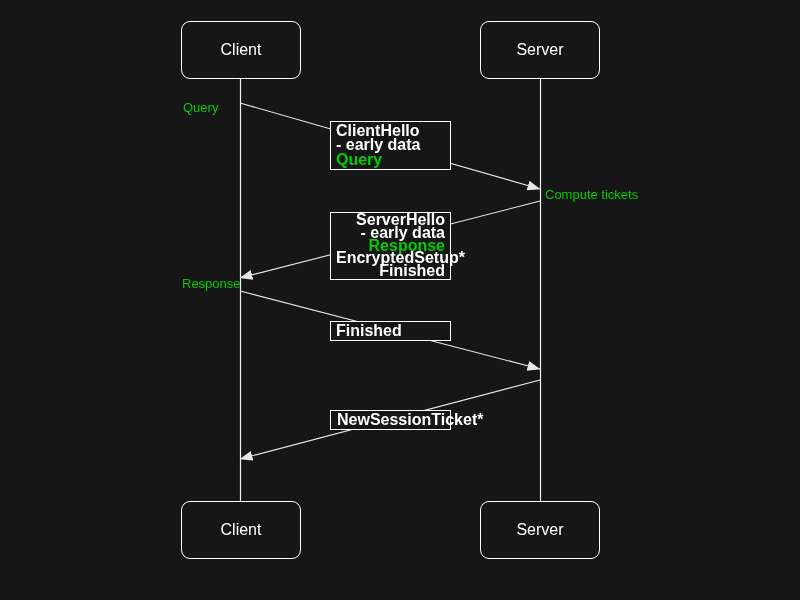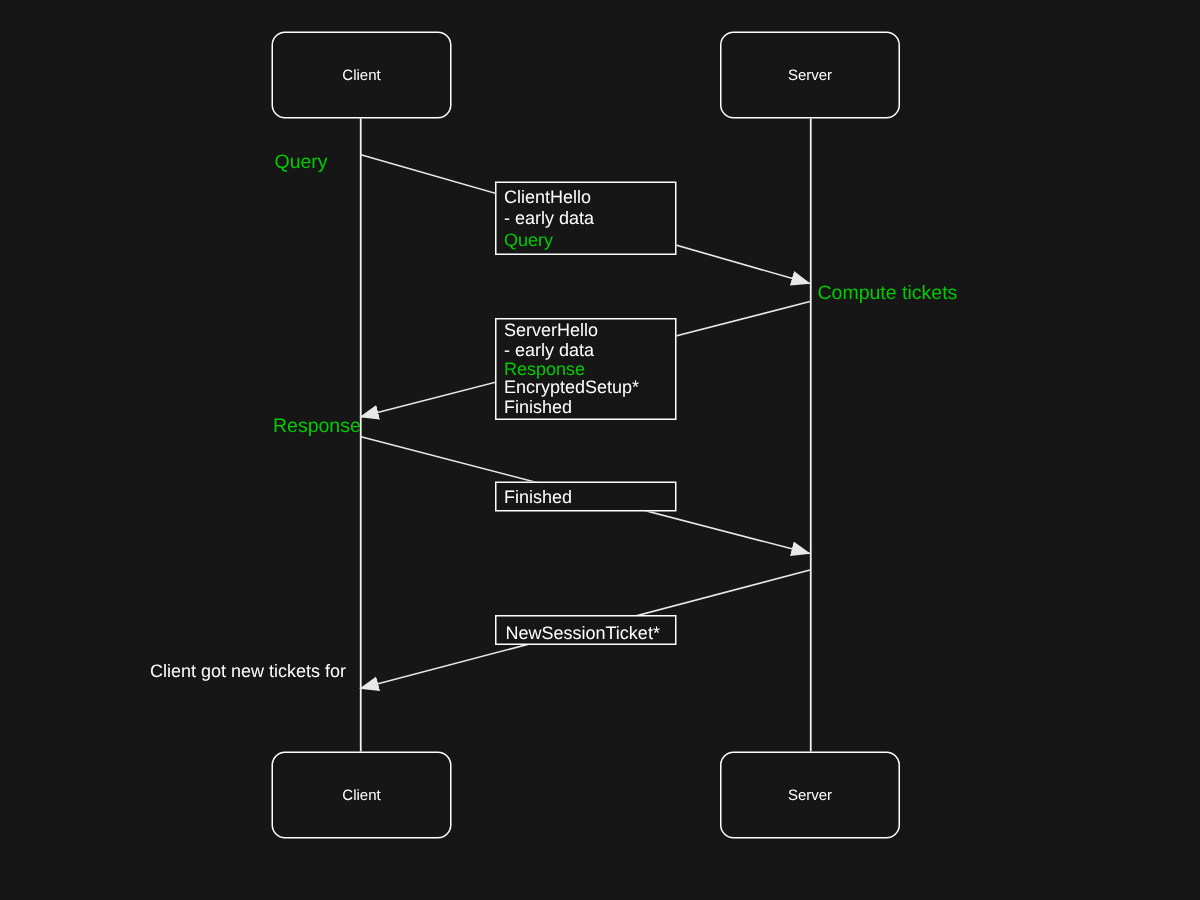--- a/index.html
+++ b/index.html
@@ -31,43 +31,44 @@
   svg.wire-layer line.msg { stroke-width: 1.1; }
   #arrowhead path { fill: var(--line); }
 
   .actor {
     position: absolute;
     width: 120px; height: 58px;
     border: 1px solid var(--text);
     border-radius: 9px;
     background: var(--bg);
     color: var(--text);
-    font-size: 10px;
+    font-size: 16px;
     display: flex; align-items: center; justify-content: center;
     z-index: 2;
   }
   .actor.tl { left: 181px; top: 21px; }
   .actor.tr { left: 480px; top: 21px; }
   .actor.bl { left: 181px; top: 501px; }
   .actor.br { left: 480px; top: 501px; }
 
   .msgbox {
     position: absolute;
     left: 330px; width: 121px;
     border: 1.3px solid var(--text);
     background: var(--bg);
     color: var(--text);
-    font-size: 12px;
+    font-size: 16px;
     z-index: 2;
     padding: 2px 5px;
+    font-weight: bold;
   }
   .msgbox .ln { display: block; white-space: nowrap; }
   .msgbox.b1 { top: 121px; height: 49px; }
   .msgbox.b1 .ln { line-height: 14.3px; }
-  .msgbox.b2 { top: 212px; height: 68px; padding-top: 1px; }
+  .msgbox.b2 { top: 212px; height: 68px; padding-top: 1px; text-align: right; }
   .msgbox.b2 .ln { line-height: 12.8px; }
   .msgbox.b3 { top: 321px; height: 20px; display: flex; align-items: center; padding: 0 5px; }
   .msgbox.b4 { top: 410px; height: 20px; display: flex; align-items: flex-end; padding: 0 6px; }
 
   .green { color: var(--green); }
 
   .side-label {
     position: absolute;
     font-size: 13px;
     line-height: 14px;
@@ -141,16 +142,15 @@
 
   <div class="msgbox b3">
     <span class="ln">Finished</span>
   </div>
 
   <div class="msgbox b4">
     <span class="ln">NewSessionTicket*</span>
   </div>
 
   <div class="note">
-    <span class="ln" style="display:block">Client got new tickets for</span>
   </div>
 
 </div>
 
 </body></html>

